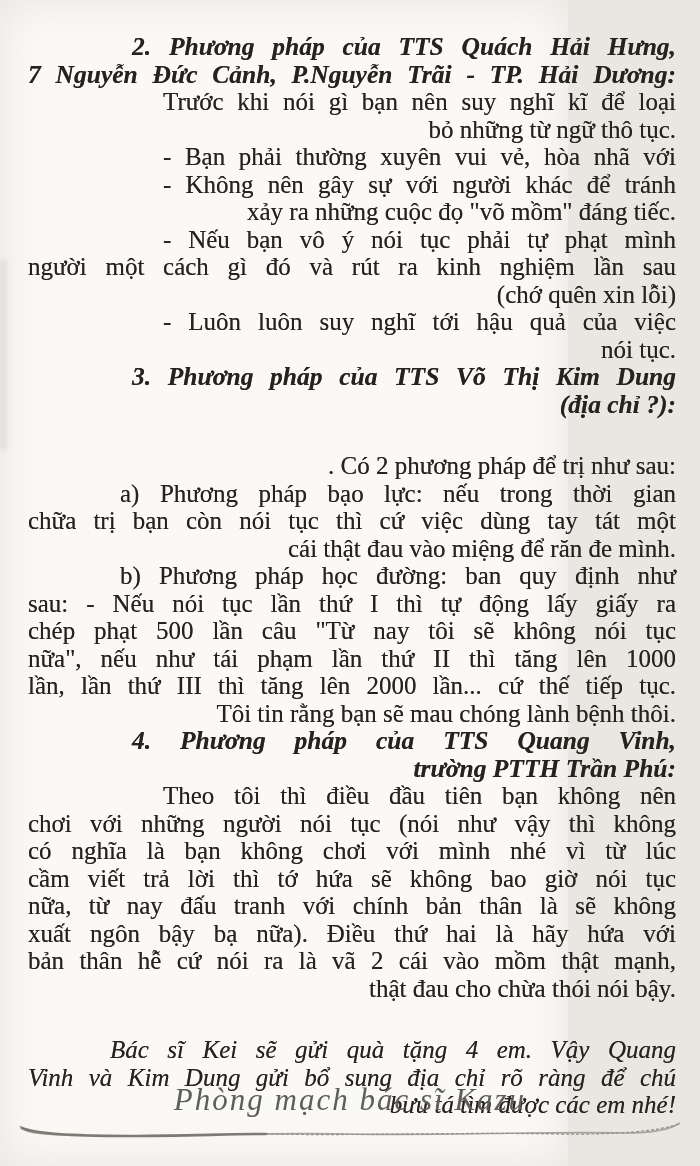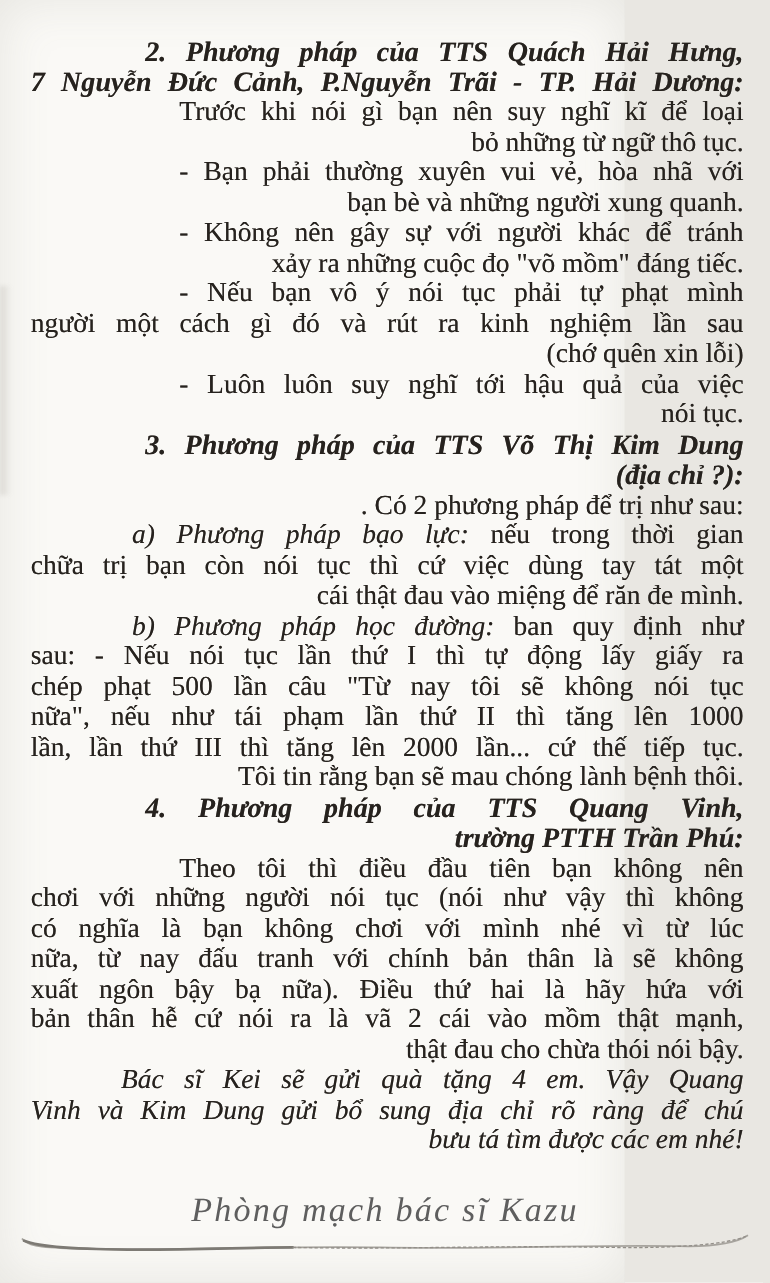--- a/index.html
+++ b/index.html
@@ -37,25 +37,25 @@
   .nojust{
     text-align:right;
     text-align-last:auto;
   }
   .heading{
     font-weight:bold;
     font-style:italic;
     font-size:25.5px;
   }
   .closing{ font-style:italic; }
-  .lead{ font-style:italic; }
+  .lead{ }
   .ind-h{ padding-left:104px; }
   .ind-p{ padding-left:135px; }
   .ind-s{ padding-left:92px; }
-  .ind-c{ padding-left:82px; }
+  .ind-c{ padding-left:82px;margin-top:34px; }
   .footer{
     position:absolute;
     left:0;top:1082px;width:700px;
     text-align:center;
   }
   .footer-title{
     font-family:Liberation Serif, serif;
     font-style:italic;
     font-size:31px;
     letter-spacing:2px;
@@ -71,21 +71,20 @@
 
 <div class="page">
   <div class="smudge"></div>
 
   <div class="text-block">
       <div class="line heading ind-h">2. Phương pháp của TTS Quách Hải Hưng,</div>
       <div class="line heading">7 Nguyễn Đức Cảnh, P.Nguyễn Trãi - TP. Hải Dương:</div>
       <div class="line body ind-p">Trước khi nói gì bạn nên suy nghĩ kĩ để loại</div>
       <div class="line body nojust">bỏ những từ ngữ thô tục.</div>
       <div class="line body ind-p">- Bạn phải thường xuyên vui vẻ, hòa nhã với</div>
-      <div class="line body nojust">bạn bè và những người xung quanh.</div>
       <div class="line body ind-p">- Không nên gây sự với người khác để tránh</div>
       <div class="line body nojust">xảy ra những cuộc đọ "võ mồm" đáng tiếc.</div>
       <div class="line body ind-p">- Nếu bạn vô ý nói tục phải tự phạt mình</div>
       <div class="line body">người một cách gì đó và rút ra kinh nghiệm lần sau</div>
       <div class="line body nojust">(chớ quên xin lỗi)</div>
       <div class="line body ind-p">- Luôn luôn suy nghĩ tới hậu quả của việc</div>
       <div class="line body nojust">nói tục.</div>
       <div class="line heading ind-h">3. Phương pháp của TTS Võ Thị Kim Dung</div>
       <div class="line heading nojust">(địa chỉ ?):</div>
       <div class="line body ind-c nojust">. Có 2 phương pháp để trị như sau:</div>
@@ -96,20 +95,21 @@
       <div class="line body">sau: - Nếu nói tục lần thứ I thì tự động lấy giấy ra</div>
       <div class="line body">chép phạt 500 lần câu "Từ nay tôi sẽ không nói tục</div>
       <div class="line body">nữa", nếu như tái phạm lần thứ II thì tăng lên 1000</div>
       <div class="line body">lần, lần thứ III thì tăng lên 2000 lần... cứ thế tiếp tục.</div>
       <div class="line body nojust">Tôi tin rằng bạn sẽ mau chóng lành bệnh thôi.</div>
       <div class="line heading ind-h">4. Phương pháp của TTS Quang Vinh,</div>
       <div class="line heading nojust">trường PTTH Trần Phú:</div>
       <div class="line body ind-p">Theo tôi thì điều đầu tiên bạn không nên</div>
       <div class="line body">chơi với những người nói tục (nói như vậy thì không</div>
       <div class="line body">có nghĩa là bạn không chơi với mình nhé vì từ lúc</div>
+      <div class="line body">cầm viết trả lời thì tớ hứa sẽ không bao giờ nói tục</div>
       <div class="line body">nữa, từ nay đấu tranh với chính bản thân là sẽ không</div>
       <div class="line body">xuất ngôn bậy bạ nữa). Điều thứ hai là hãy hứa với</div>
       <div class="line body">bản thân hễ cứ nói ra là vã 2 cái vào mồm thật mạnh,</div>
       <div class="line body nojust">thật đau cho chừa thói nói bậy.</div>
       <div class="line closing ind-c">Bác sĩ Kei sẽ gửi quà tặng 4 em. Vậy Quang</div>
       <div class="line closing">Vinh và Kim Dung gửi bổ sung địa chỉ rõ ràng để chú</div>
       <div class="line closing nojust">bưu tá tìm được các em nhé!</div>
     </div>
 
   <div class="footer">

